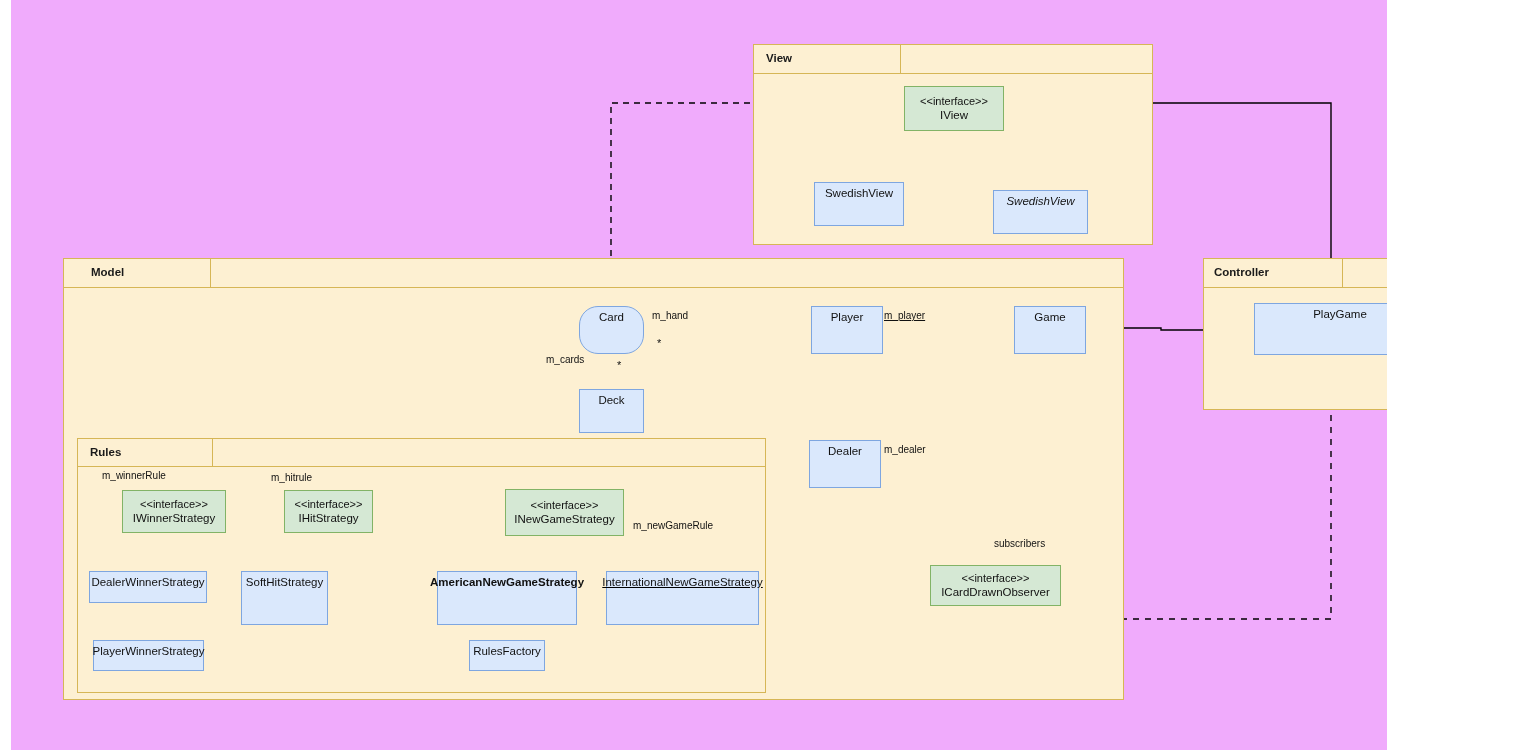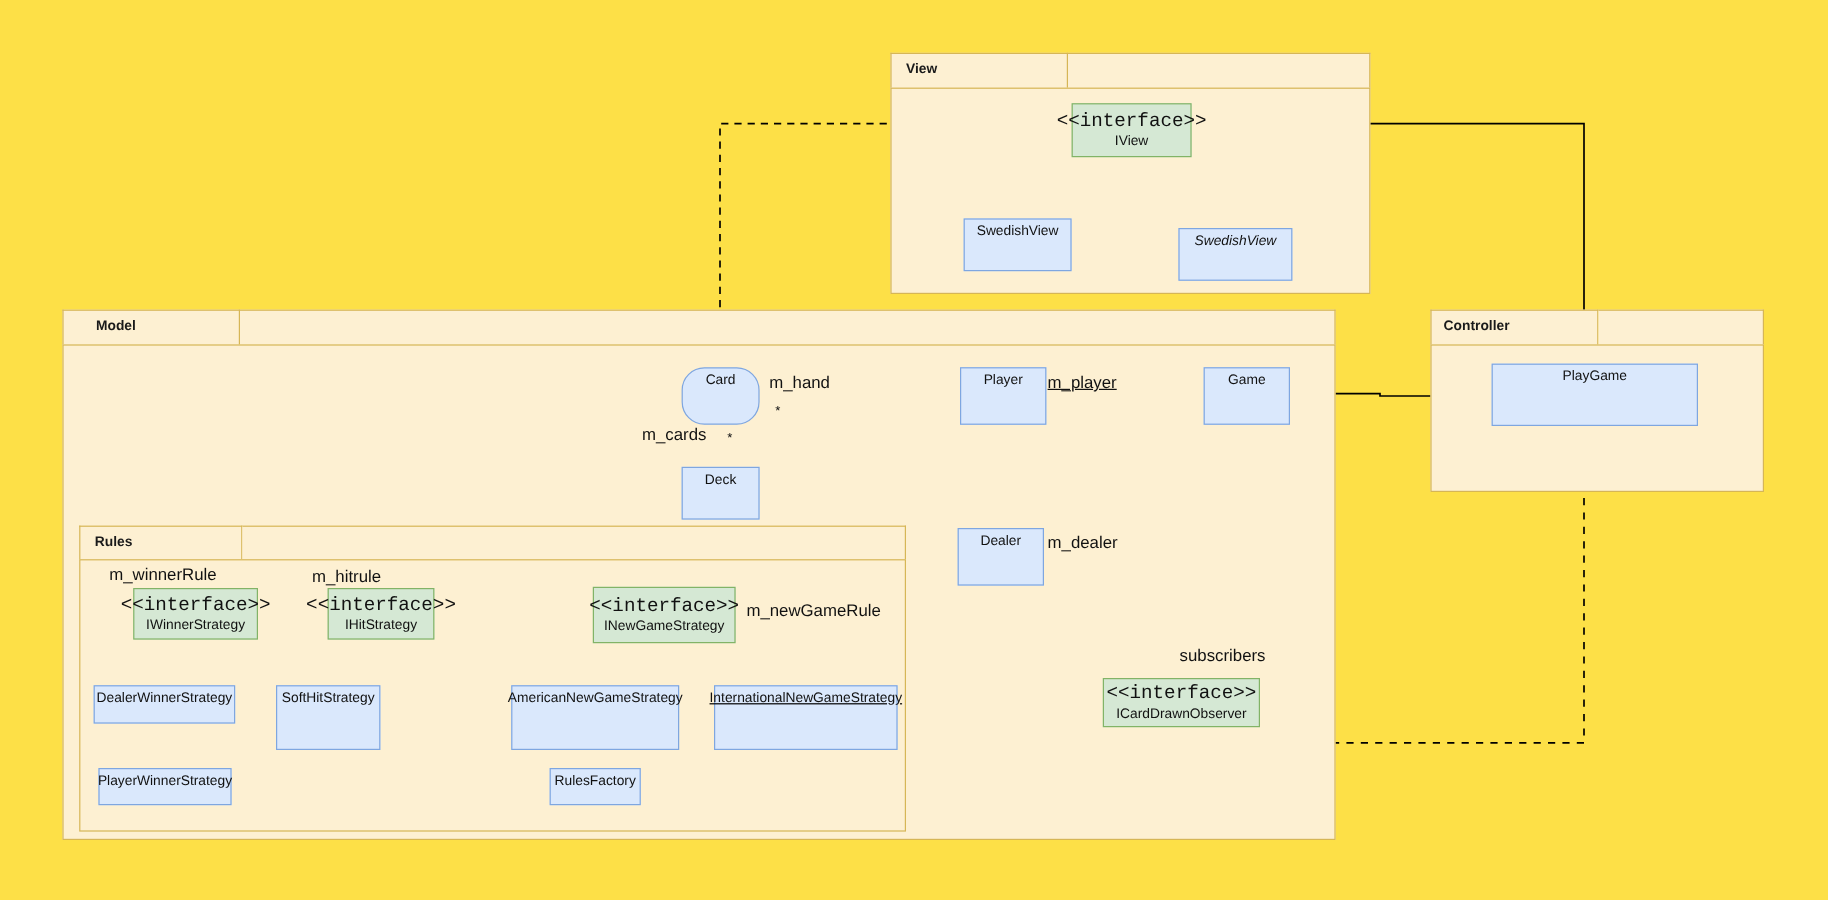--- a/index.html
+++ b/index.html
@@ -1,36 +1,36 @@
 <!DOCTYPE html>
 <html><head>
 <meta charset="utf-8">
 <title>UML Class Diagram</title>
 <style>
   html,body{margin:0;padding:0;background:#ffffff;}
   body{font-family:"Liberation Sans","DejaVu Sans",sans-serif;}
-  #canvas{position:relative;width:1523px;height:750px;background:#fde047;overflow:hidden;}
+  #canvas{position:relative;width:1376px;height:750px;background:#f0abfc;overflow:hidden;margin-left:11px;}
 
   
   .pkg{position:absolute;box-sizing:border-box;background:#fdf0d2;border:1px solid #d6b656;}
   .pkg-tab{position:absolute;box-sizing:border-box;background:#fdf0d2;border:1px solid #d6b656;border-bottom:none;}
   .pkg-tab2{position:absolute;box-sizing:border-box;background:#fdf0d2;border:1px solid #d6b656;border-bottom:none;border-left:none;}
   .pkg-label{position:absolute;font-size:11.5px;font-weight:bold;color:#1a1a1a;white-space:nowrap;}
 
   
   .cls{position:absolute;box-sizing:border-box;background:#dae8fc;border:1px solid #7ea6e0;
        display:flex;align-items:flex-start;justify-content:center;padding-top:4px;}
   .cls span{font-size:11.5px;color:#111;line-height:1.15;text-align:center;white-space:nowrap;}
   .iface{position:absolute;box-sizing:border-box;background:#d5e8d4;border:1px solid #82b366;
        display:flex;flex-direction:column;align-items:center;justify-content:center;}
-  .iface .st{font-size:16px;color:#111;line-height:1.3;font-family:Liberation Mono, monospace;}
+  .iface .st{font-size:11px;color:#111;line-height:1.3;}
   .iface .nm{font-size:11.5px;color:#111;line-height:1.3;font-weight:normal;}
 
   
-  .elabel{position:absolute;font-size:14px;color:#111;white-space:nowrap;text-align:right;}
+  .elabel{position:absolute;font-size:10px;color:#111;white-space:nowrap;text-align:right;}
   .mult{position:absolute;font-size:11px;color:#111;}
 
   
   #wires{position:absolute;left:0;top:0;width:1523px;height:750px;pointer-events:none;}
 </style>
 </head>
 <body>
 
 <div id="canvas">
 
@@ -196,33 +196,33 @@
 
   <div class="cls" style="left:78px;top:571px;width:118px;height:32px;">
     <span>DealerWinnerStrategy</span>
   </div>
   <div class="cls" style="left:82px;top:640px;width:111px;height:31px;">
     <span>PlayerWinnerStrategy</span>
   </div>
   <div class="cls" style="left:230px;top:571px;width:87px;height:54px;">
     <span>SoftHitStrategy</span>
   </div>
-  <div class="cls" style="left:426px;top:571px;width:140px;height:54px;">
+  <div class="cls" style="left:426px;top:571px;width:140px;height:54px;font-weight:bold;">
     <span>AmericanNewGameStrategy</span>
   </div>
   <div class="cls" style="left:595px;top:571px;width:153px;height:54px;text-decoration:underline;">
     <span>InternationalNewGameStrategy</span>
   </div>
   <div class="cls" style="left:458px;top:640px;width:76px;height:31px;">
     <span>RulesFactory</span>
   </div>
 
   <div class="elabel" style="left:91px;top:470px;">m_winnerRule</div>
   <div class="elabel" style="left:260px;top:472px;">m_hitrule</div>
-  <div class="elabel" style="left:622px;top:500px;">m_newGameRule</div>
+  <div class="elabel" style="left:622px;top:520px;">m_newGameRule</div>
 
   <div class="pkg-tab" style="left:1192px;top:258px;width:140px;height:30px;"></div>
   <div class="pkg-tab2" style="left:1332px;top:258px;width:138px;height:30px;"></div>
   <div class="pkg" style="left:1192px;top:287px;width:278px;height:123px;"></div>
   <div class="pkg-label" style="left:1203px;top:266px;">Controller</div>
 
   <div class="cls" style="left:1243px;top:303px;width:172px;height:52px;">
     <span>PlayGame</span>
   </div>
 

